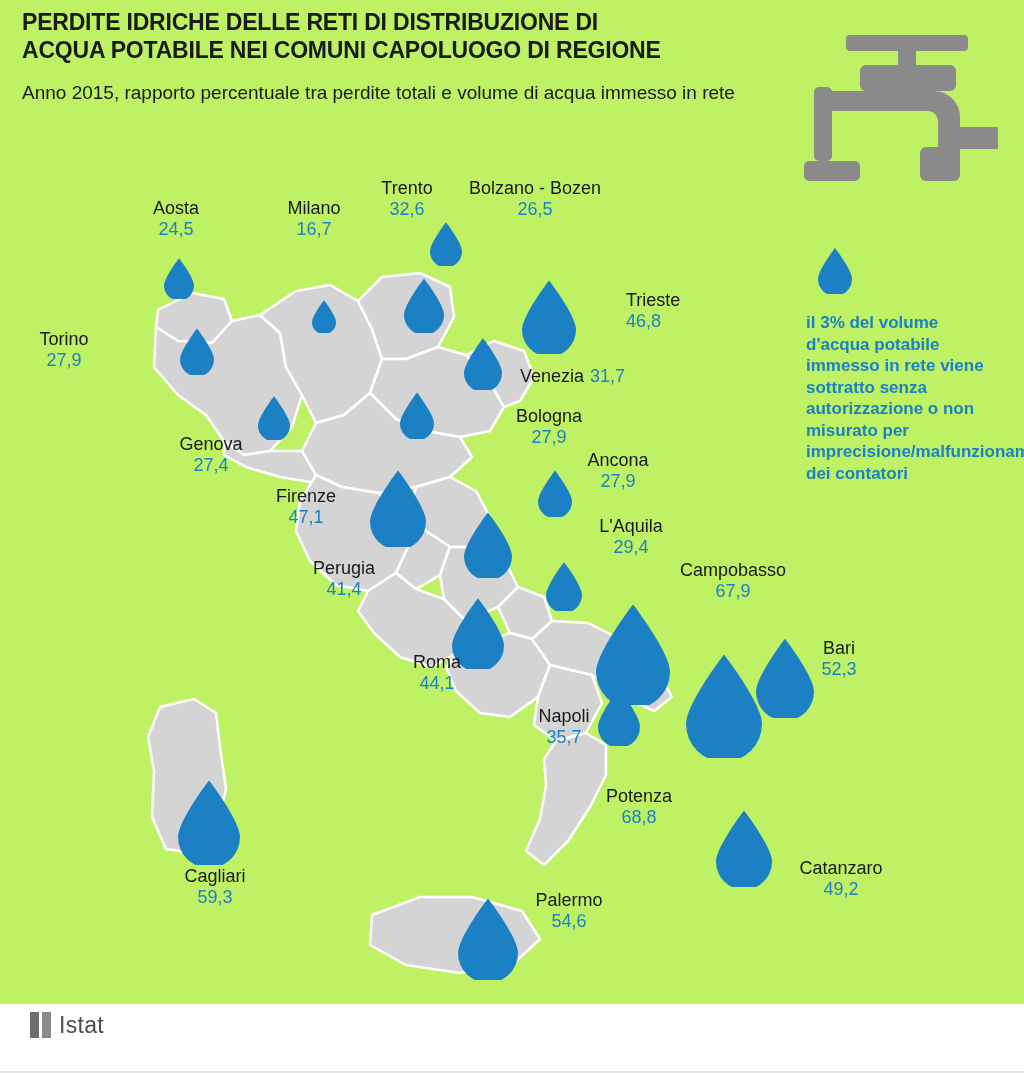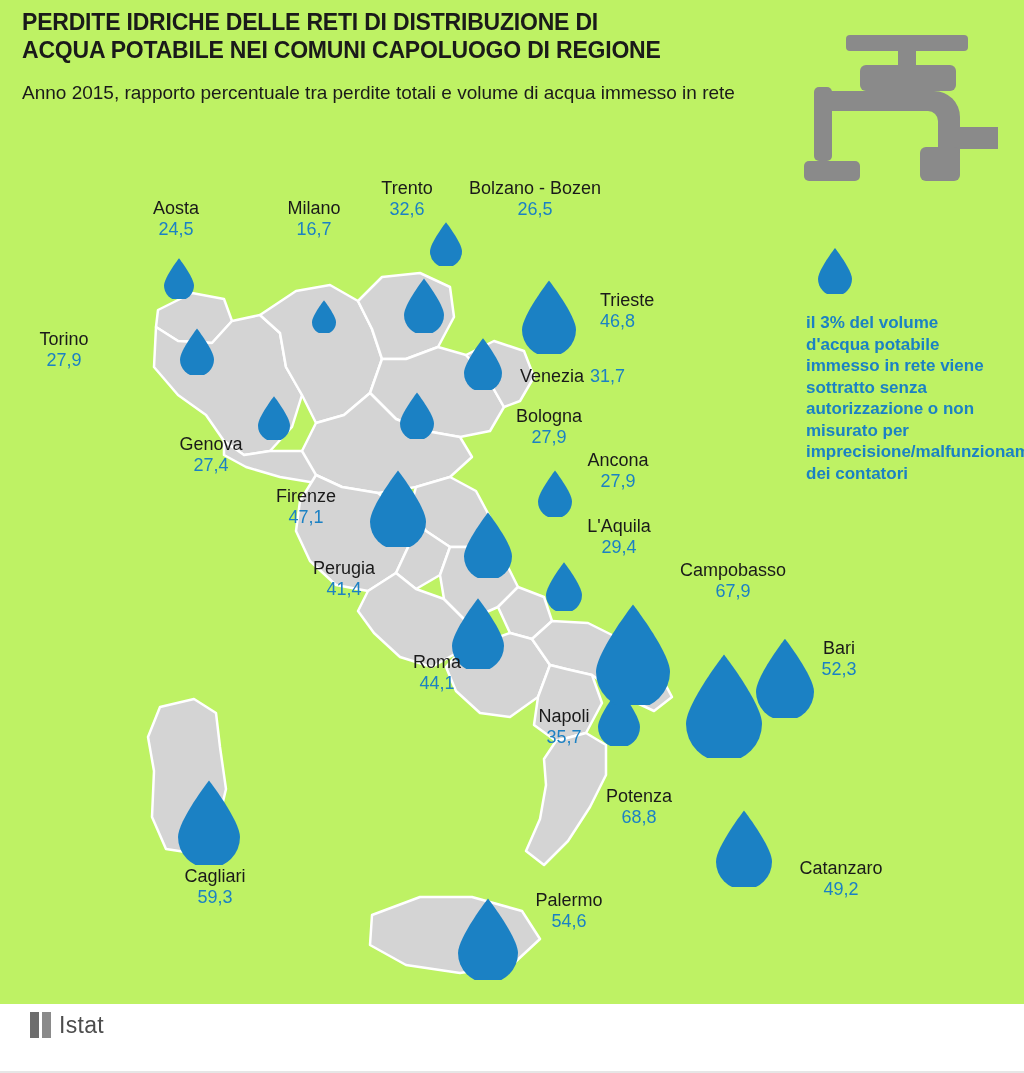--- a/index.html
+++ b/index.html
@@ -339,21 +339,21 @@
   <div class="city-label center" style="left:352px; top:178px; width:110px;">
     <span>Trento</span>
     <span class="val">32,6</span>
   </div>
 
   <div class="city-label center" style="left:450px; top:178px; width:170px;">
     <span>Bolzano - Bozen</span>
     <span class="val">26,5</span>
   </div>
 
-  <div class="city-label" style="left:600px; top:290px;">
+  <div class="city-label" style="left:626px; top:290px;">
     <span>Trieste</span>
     <span class="val">46,8</span>
   </div>
 
   <div class="city-label inline" style="left:520px; top:366px;">
     <span>Venezia</span><span class="val">31,7</span>
   </div>
 
   <div class="city-label center" style="left:146px; top:434px; width:130px;">
     <span>Genova</span>
@@ -373,21 +373,21 @@
   <div class="city-label center" style="left:548px; top:450px; width:140px;">
     <span>Ancona</span>
     <span class="val">27,9</span>
   </div>
 
   <div class="city-label center" style="left:274px; top:558px; width:140px;">
     <span>Perugia</span>
     <span class="val">41,4</span>
   </div>
 
-  <div class="city-label center" style="left:554px; top:516px; width:130px;">
+  <div class="city-label center" style="left:566px; top:516px; width:130px;">
     <span>L'Aquila</span>
     <span class="val">29,4</span>
   </div>
 
   <div class="city-label center" style="left:372px; top:652px; width:130px;text-align:center;">
     <span>Roma</span>
     <span class="val">44,1</span>
   </div>
 
   <div class="city-label center" style="left:648px; top:560px; width:170px;text-align:center;">

